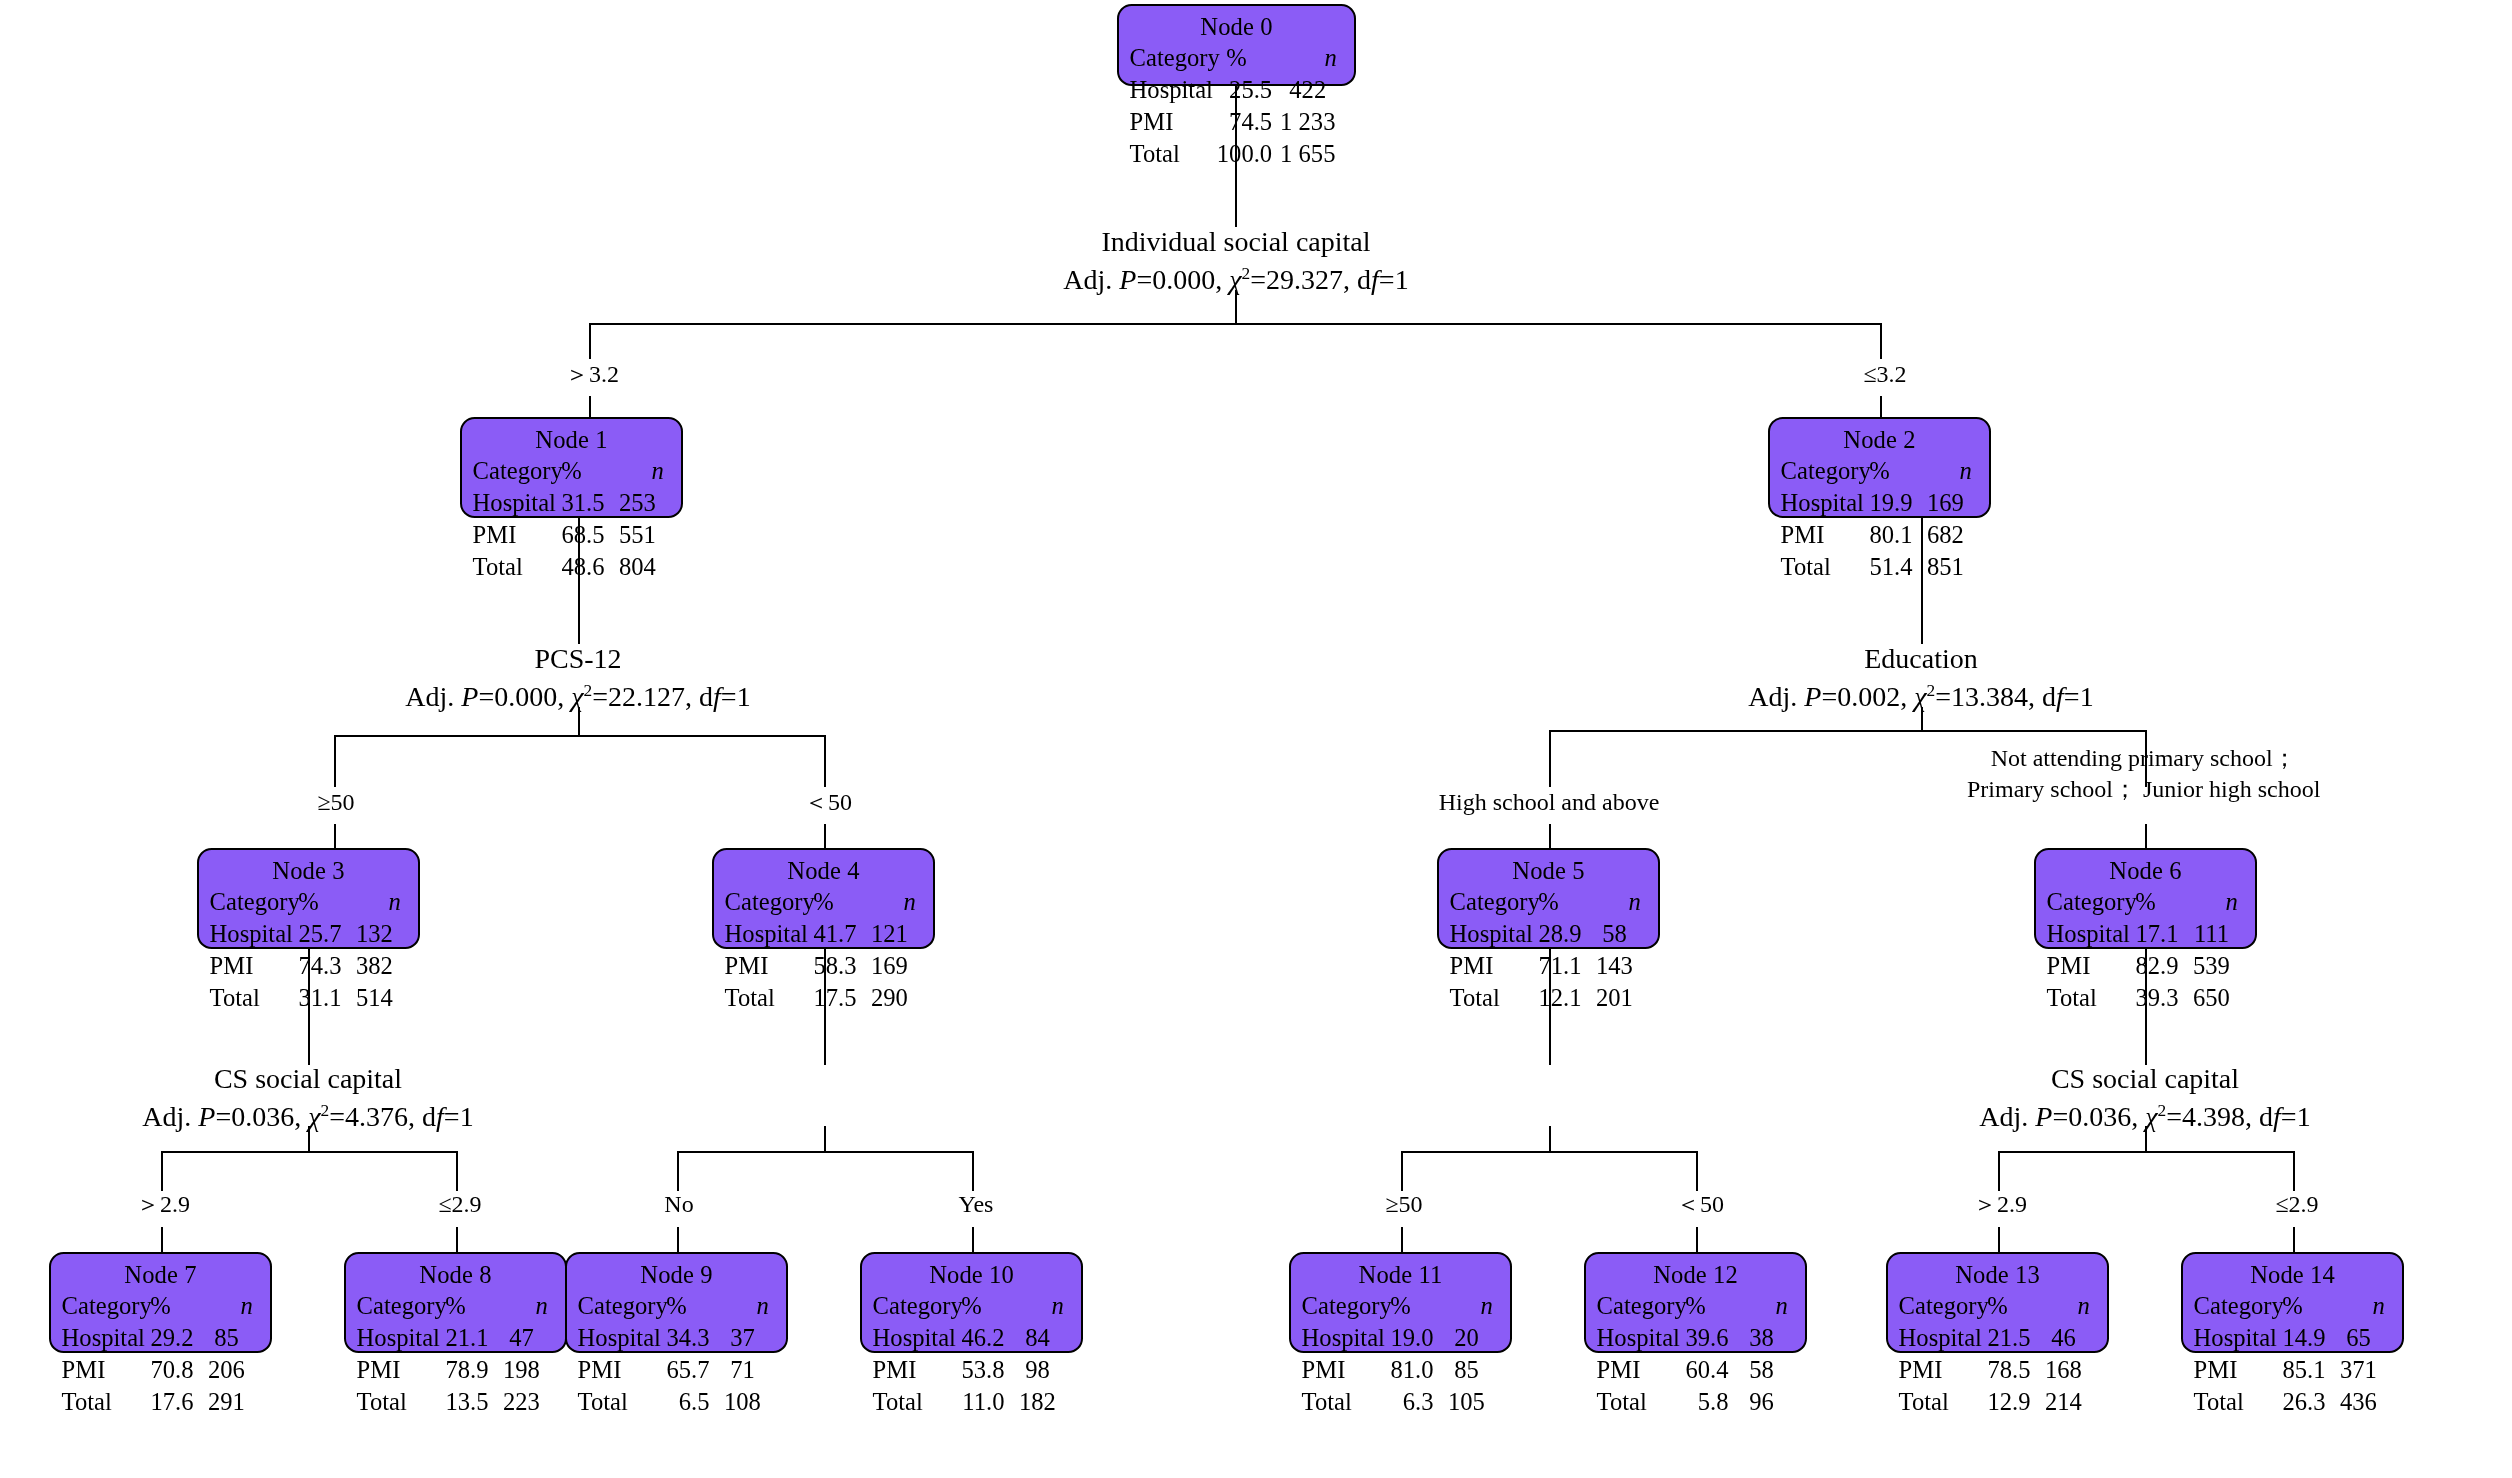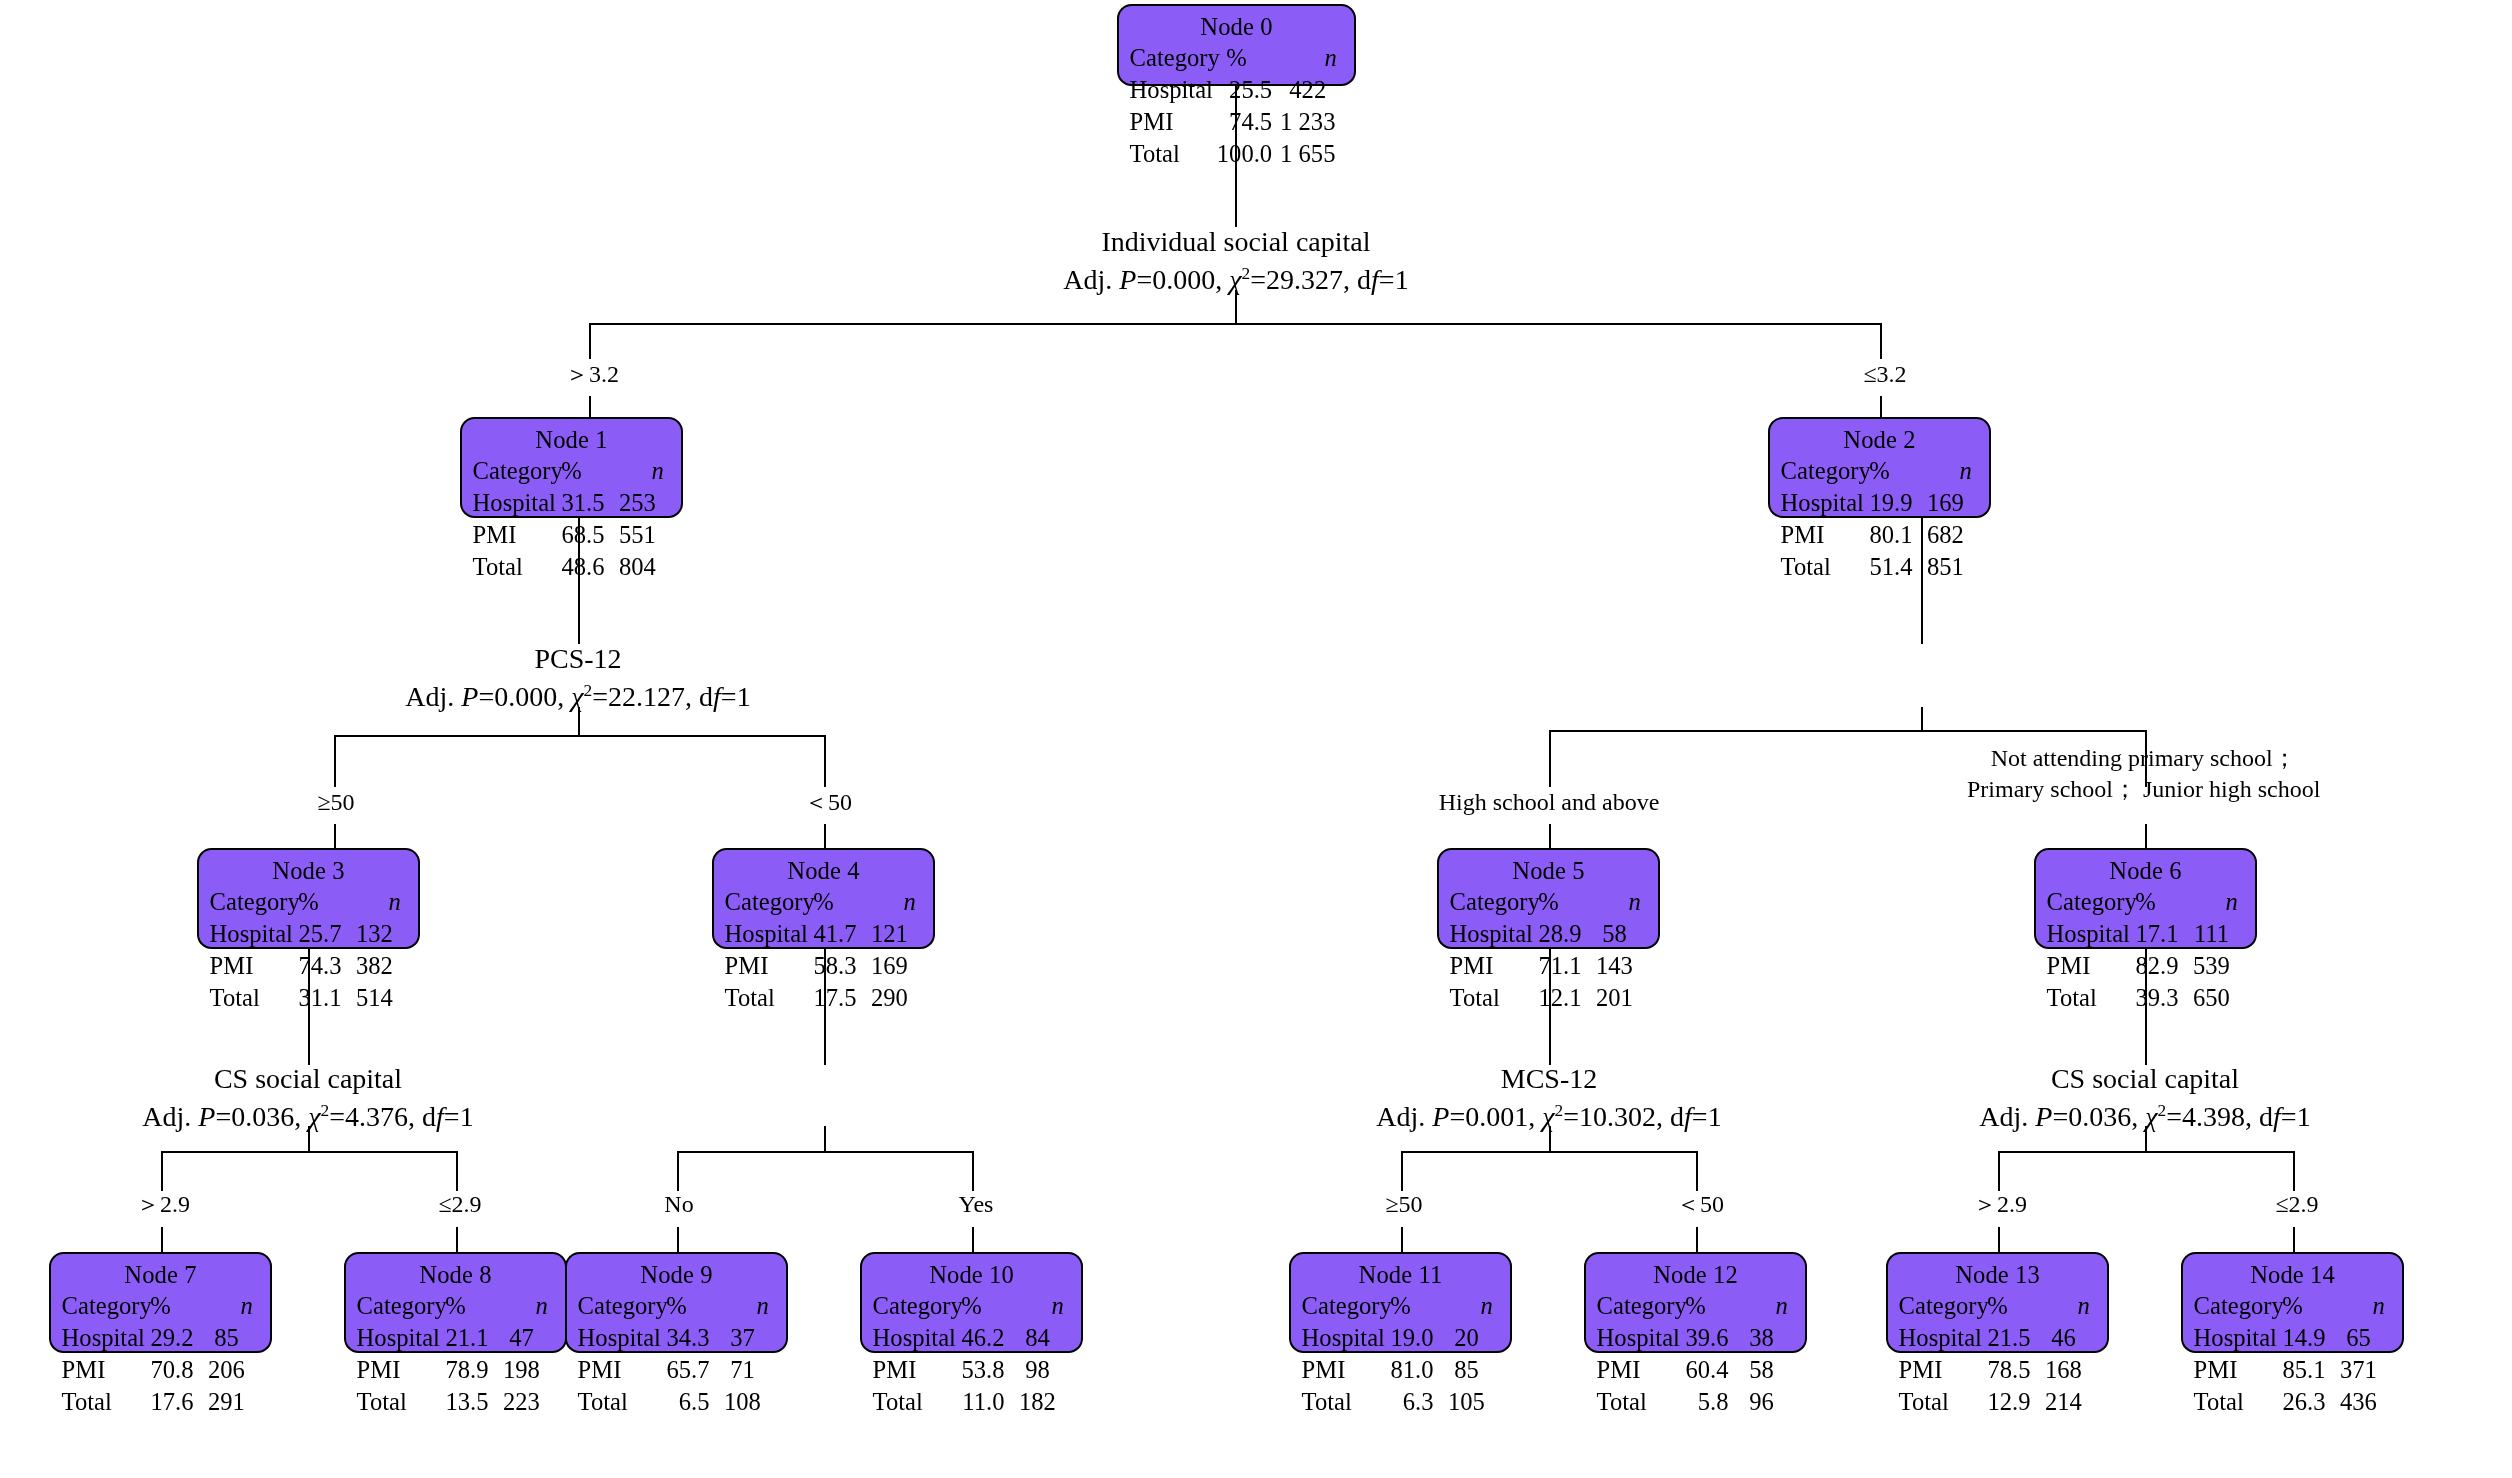--- a/index.html
+++ b/index.html
@@ -182,20 +182,24 @@
           </tr>
     </tbody>
       </table>
   </div>
 
   <div class="splitlbl" style="left:578px;top:643px;">
     <span class="l1">PCS-12</span>
     <span class="l2"><span>Adj. </span><span class="ital">P</span><span>=0.000, </span><span class="ital">χ</span><sup>2</sup><span>=22.127, d</span><span class="ital">f</span><span>=1</span></span>
   </div>
 
+  <div class="splitlbl" style="left:1921px;top:643px;">
+    <span class="l1">Education</span>
+    <span class="l2"><span>Adj. </span><span class="ital">P</span><span>=0.002, </span><span class="ital">χ</span><sup>2</sup><span>=13.384, d</span><span class="ital">f</span><span>=1</span></span>
+  </div>
 
   <div class="ln vl" style="left:578px;top:518px;height:126px;"></div>
   <div class="ln vl" style="left:578px;top:707px;height:29px;"></div>
   <div class="ln hl" style="left:334px;top:735px;width:492px;"></div>
   <div class="ln vl" style="left:334px;top:735px;height:52px;"></div>
   <div class="ln vl" style="left:824px;top:735px;height:52px;"></div>
   <div class="ln vl" style="left:334px;top:824px;height:29px;"></div>
   <div class="ln vl" style="left:824px;top:824px;height:29px;"></div>
   <div class="arrow" style="left:327px;top:848px;"></div>
   <div class="arrow" style="left:817px;top:848px;"></div>
@@ -326,24 +330,20 @@
             <td class="c-n">650</td>
           </tr>
     </tbody>
       </table>
   </div>
 
   <div class="splitlbl" style="left:308px;top:1063px;">
     <span class="l1">CS social capital</span>
     <span class="l2"><span>Adj. </span><span class="ital">P</span><span>=0.036, </span><span class="ital">χ</span><sup>2</sup><span>=4.376, d</span><span class="ital">f</span><span>=1</span></span>
   </div>
-  <div class="splitlbl" style="left:1549px;top:1063px;">
-    <span class="l1">MCS-12</span>
-    <span class="l2"><span>Adj. </span><span class="ital">P</span><span>=0.001, </span><span class="ital">χ</span><sup>2</sup><span>=10.302, d</span><span class="ital">f</span><span>=1</span></span>
-  </div>
   <div class="splitlbl" style="left:2145px;top:1063px;">
     <span class="l1">CS social capital</span>
     <span class="l2"><span>Adj. </span><span class="ital">P</span><span>=0.036, </span><span class="ital">χ</span><sup>2</sup><span>=4.398, d</span><span class="ital">f</span><span>=1</span></span>
   </div>
 
   <div class="ln vl" style="left:308px;top:949px;height:116px;"></div>
   <div class="ln vl" style="left:308px;top:1126px;height:26.6px;"></div>
   <div class="ln hl" style="left:161px;top:1151px;width:296px;"></div>
   <div class="ln vl" style="left:161px;top:1151px;height:40px;"></div>
   <div class="ln vl" style="left:456px;top:1151px;height:40px;"></div>

